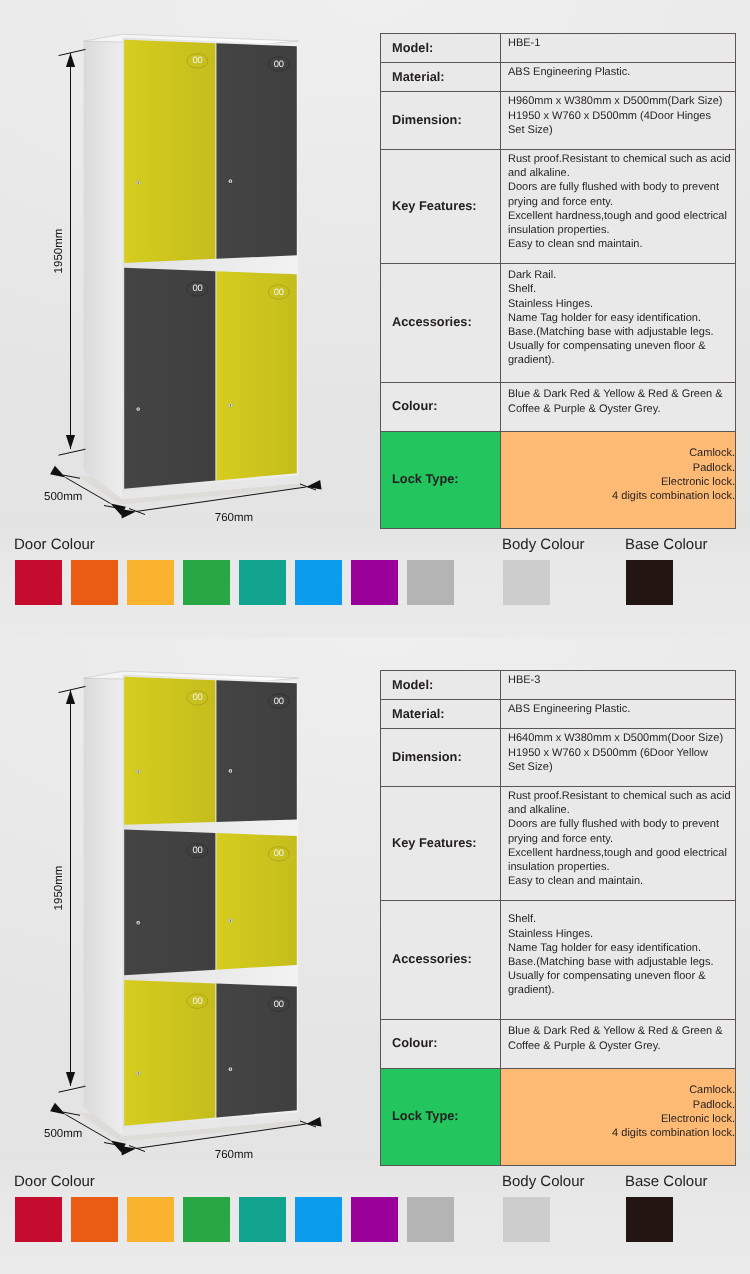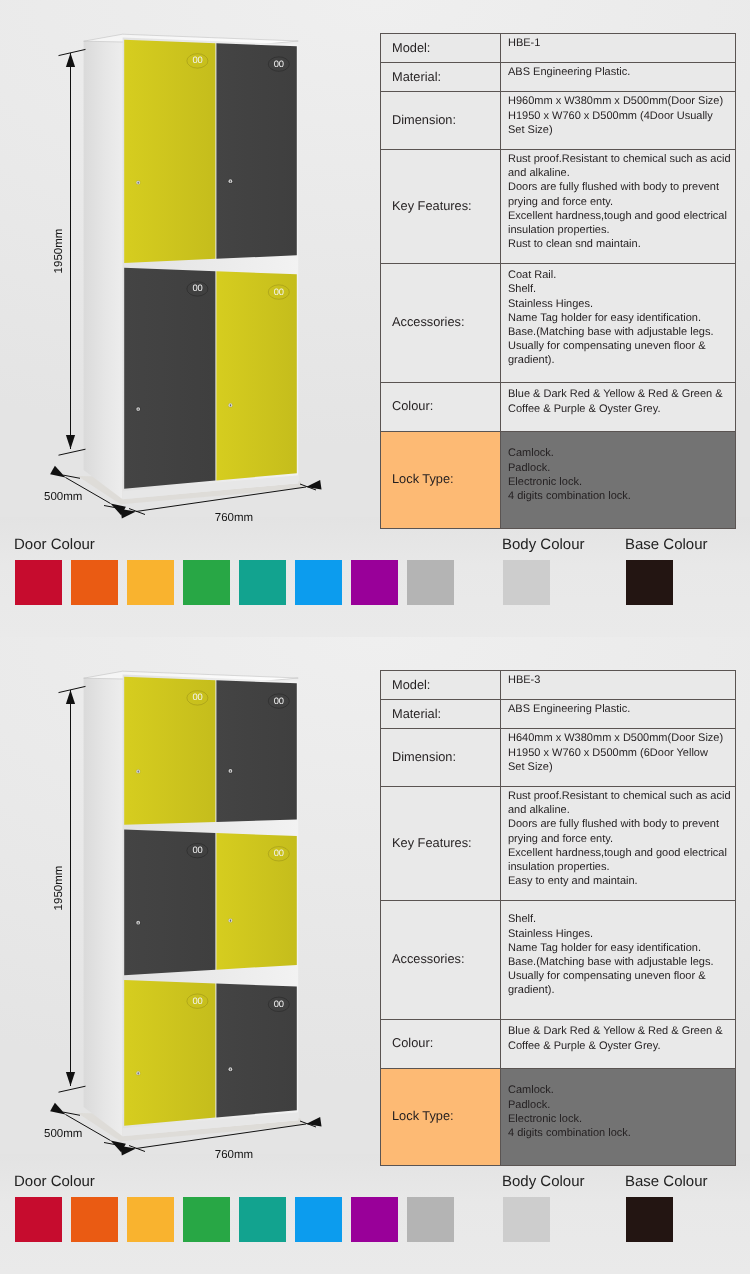--- a/index.html
+++ b/index.html
@@ -19,25 +19,25 @@
   .floor{position:absolute;left:0;right:0;bottom:0;height:120px;
      background:linear-gradient(180deg,#e3e3e3 0%,#e8e8e8 40%,#eaeaea 100%);}
   .locker-svg{position:absolute;left:0;top:0;}
 
   
   .spec-table{position:absolute;border-collapse:collapse;
      border:1px solid #5a5452;table-layout:fixed;}
   .spec-table td{border:1px solid #5a5452;
      font-size:11px;line-height:14.2px;color:#231f20;
      vertical-align:middle;background:#e9e9e9;}
-  .spec-table td.lab{width:108px;padding:0 0 0 11px;}
+  .spec-table td.lab{width:108px;padding:0 0 0 11px;font-weight:bold;}
   .spec-table td.val{padding:2px 0 12px 7px;}
   .spec-table td.lab span{font-size:12.8px;}
-  .spec-table tr.shade td{background:#fdba74;}
-  .spec-table tr.shade td.val{background:#737373;}
+  .spec-table tr.shade td{background:#22c55e;}
+  .spec-table tr.shade td.val{background:#fdba74;text-align:right;}
   .ln{display:block;white-space:pre;}
 
   
   .sw-title{position:absolute;font-size:15px;color:#222;white-space:nowrap;}
   .sw{position:absolute;width:47px;height:45px;}
 </style>
 </head>
 <body>
 
 <div class="page">
@@ -145,41 +145,41 @@
           </tr>
           <tr style="height: 26.8px;">
             <td class="lab"><span>Material:</span></td>
             <td class="val">
               <span class="ln">ABS Engineering Plastic.</span>
             </td>
           </tr>
           <tr style="height: 55px;">
             <td class="lab"><span>Dimension:</span></td>
             <td class="val">
-              <span class="ln">H960mm x W380mm x D500mm(Door Size)</span>
-              <span class="ln">H1950 x W760 x D500mm (4Door Usually</span>
+              <span class="ln">H960mm x W380mm x D500mm(Dark Size)</span>
+              <span class="ln">H1950 x W760 x D500mm (4Door Hinges</span>
               <span class="ln">Set Size)</span>
             </td>
           </tr>
           <tr style="height: 105.8px;">
             <td class="lab"><span>Key Features:</span></td>
             <td class="val">
               <span class="ln">Rust proof.Resistant to chemical such as acid</span>
               <span class="ln">and alkaline.</span>
               <span class="ln">Doors are fully flushed with body to prevent</span>
               <span class="ln">prying and force enty.</span>
               <span class="ln">Excellent hardness,tough and good electrical</span>
               <span class="ln">insulation properties.</span>
-              <span class="ln">Rust to clean snd maintain.</span>
+              <span class="ln">Easy to clean snd maintain.</span>
             </td>
           </tr>
           <tr style="height: 118.1px;">
             <td class="lab"><span>Accessories:</span></td>
             <td class="val">
-              <span class="ln">Coat Rail.</span>
+              <span class="ln">Dark Rail.</span>
               <span class="ln">Shelf.</span>
               <span class="ln">Stainless Hinges.</span>
               <span class="ln">Name Tag holder for easy identification.</span>
               <span class="ln">Base.(Matching base with adjustable legs.</span>
               <span class="ln">Usually for compensating uneven floor &amp;</span>
               <span class="ln">gradient).</span>
             </td>
           </tr>
           <tr style="height: 49.2px;">
             <td class="lab"><span>Colour:</span></td>
@@ -355,21 +355,21 @@
           </tr>
           <tr style="height: 105.8px;">
             <td class="lab"><span>Key Features:</span></td>
             <td class="val">
               <span class="ln">Rust proof.Resistant to chemical such as acid</span>
               <span class="ln">and alkaline.</span>
               <span class="ln">Doors are fully flushed with body to prevent</span>
               <span class="ln">prying and force enty.</span>
               <span class="ln">Excellent hardness,tough and good electrical</span>
               <span class="ln">insulation properties.</span>
-              <span class="ln">Easy to enty and maintain.</span>
+              <span class="ln">Easy to clean and maintain.</span>
             </td>
           </tr>
           <tr style="height: 118.1px;">
             <td class="lab"><span>Accessories:</span></td>
             <td class="val">
               <span class="ln">Shelf.</span>
               <span class="ln">Stainless Hinges.</span>
               <span class="ln">Name Tag holder for easy identification.</span>
               <span class="ln">Base.(Matching base with adjustable legs.</span>
               <span class="ln">Usually for compensating uneven floor &amp;</span>

